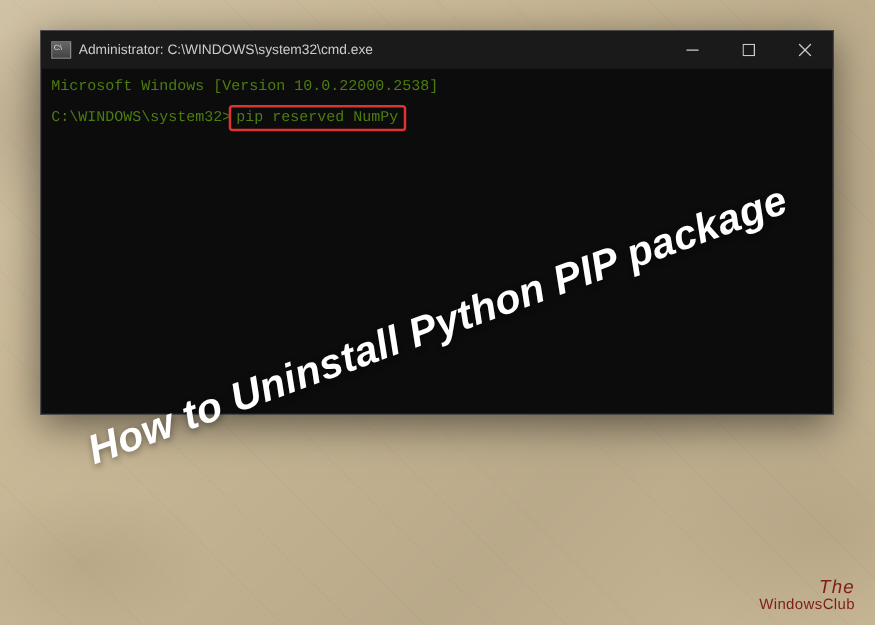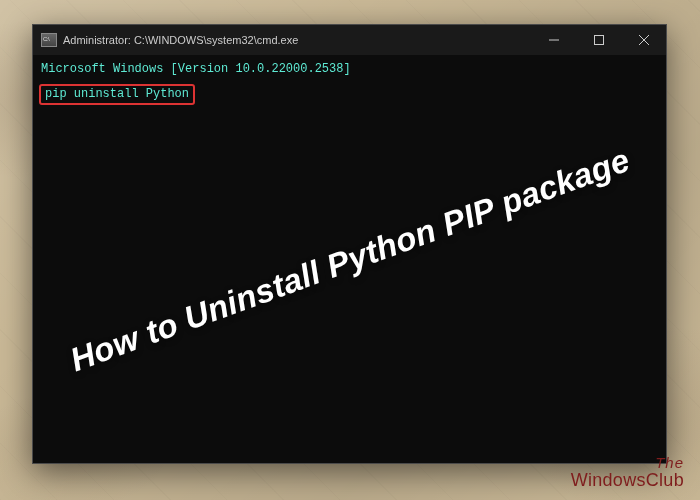--- a/index.html
+++ b/index.html
@@ -19,21 +19,21 @@
         radial-gradient(ellipse 140px 100px at 95% 85%, rgba(90,70,50,0.12), transparent),
         radial-gradient(ellipse 100px 60px at 10% 90%, rgba(90,70,50,0.1), transparent),
         linear-gradient(135deg, rgba(255,255,255,0.15) 0%, transparent 30%, rgba(0,0,0,0.08) 70%, transparent 100%),
         repeating-linear-gradient(45deg, rgba(0,0,0,0.02) 0, rgba(0,0,0,0.02) 1px, transparent 1px, transparent 40px);
     }
     .cmd-window {
       position: absolute;
       left: 32px;
       top: 24px;
       width: 635px;
-      height: 440px;
+      height: 308px;
       background: #0c0c0c;
       border: 1px solid #4a4a4a;
       box-shadow: 0 8px 30px rgba(0,0,0,0.5);
       display: flex;
       flex-direction: column;
     }
     .titlebar {
       height: 30px;
       background: #1a1a1a;
       display: flex;
@@ -75,21 +75,21 @@
       justify-content: center;
       color: #cccccc;
     }
     .win-btn svg { width: 10px; height: 10px; }
     .terminal-body {
       flex: 1;
       padding: 6px 8px;
       font-family: Consolas, 'Courier New', monospace;
       font-size: 12px;
       line-height: 1.4;
-      color: #5eead4;
+      color: #4d7c0f;
       position: relative;
     }
     .term-line { white-space: pre; }
     .prompt-row { display: flex; align-items: center; margin-top: 6px; }
     .highlight-box {
       border: 2px solid #d33;
       border-radius: 3px;
       padding: 0 4px;
       margin-left: -2px;
     }
@@ -116,21 +116,21 @@
       text-align: right;
       line-height: 1.05;
     }
     .watermark .the {
       font-size: 15px;
       font-style: italic;
       font-weight: 400;
       letter-spacing: 1px;
     }
     .watermark .wc {
-      font-size: 18px;
+      font-size: 12px;
       font-weight: 400;
       letter-spacing: 0.3px;
     }
   </style>
 </head>
 <body>
 
 <div class="paper-bg"></div>
 
 <div class="cmd-window">
@@ -152,22 +152,23 @@
         <svg viewBox="0 0 10 10">
             <line x1="0" y1="0" x2="10" y2="10" stroke="currentColor" stroke-width="1"></line>
             <line x1="10" y1="0" x2="0" y2="10" stroke="currentColor" stroke-width="1"></line>
           </svg>
       </div>
     </div>
   </div>
   <div class="terminal-body">
     <div class="term-line">Microsoft Windows [Version 10.0.22000.2538]</div>
     <div class="prompt-row">
+      <span class="term-line">C:\WINDOWS\system32&gt;</span>
       <span class="highlight-box">
-        <span class="term-line">pip uninstall Python</span>
+        <span class="term-line">pip reserved NumPy</span>
       </span>
     </div>
   </div>
 </div>
 
 <div class="overlay-text">How to Uninstall Python PIP package</div>
 
 <div class="watermark">
   <div class="the">The</div>
   <div class="wc">WindowsClub</div>

